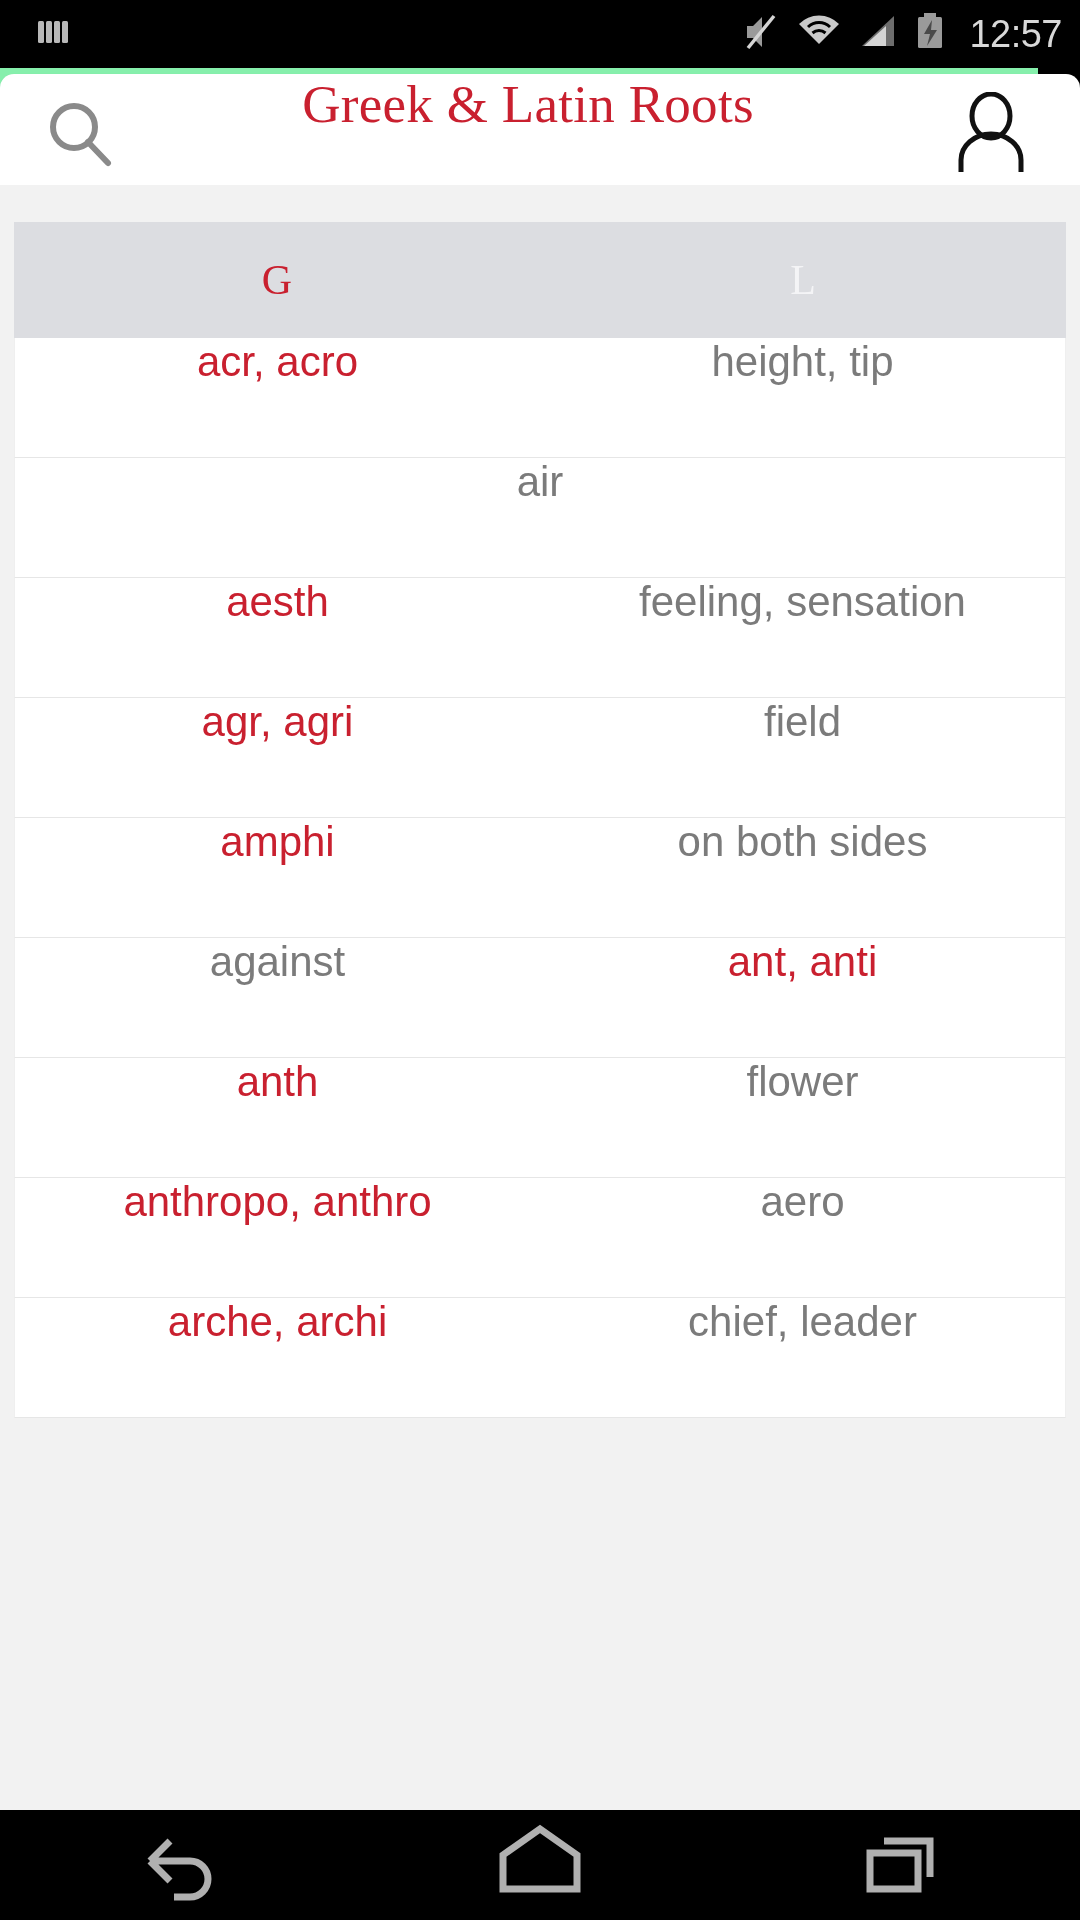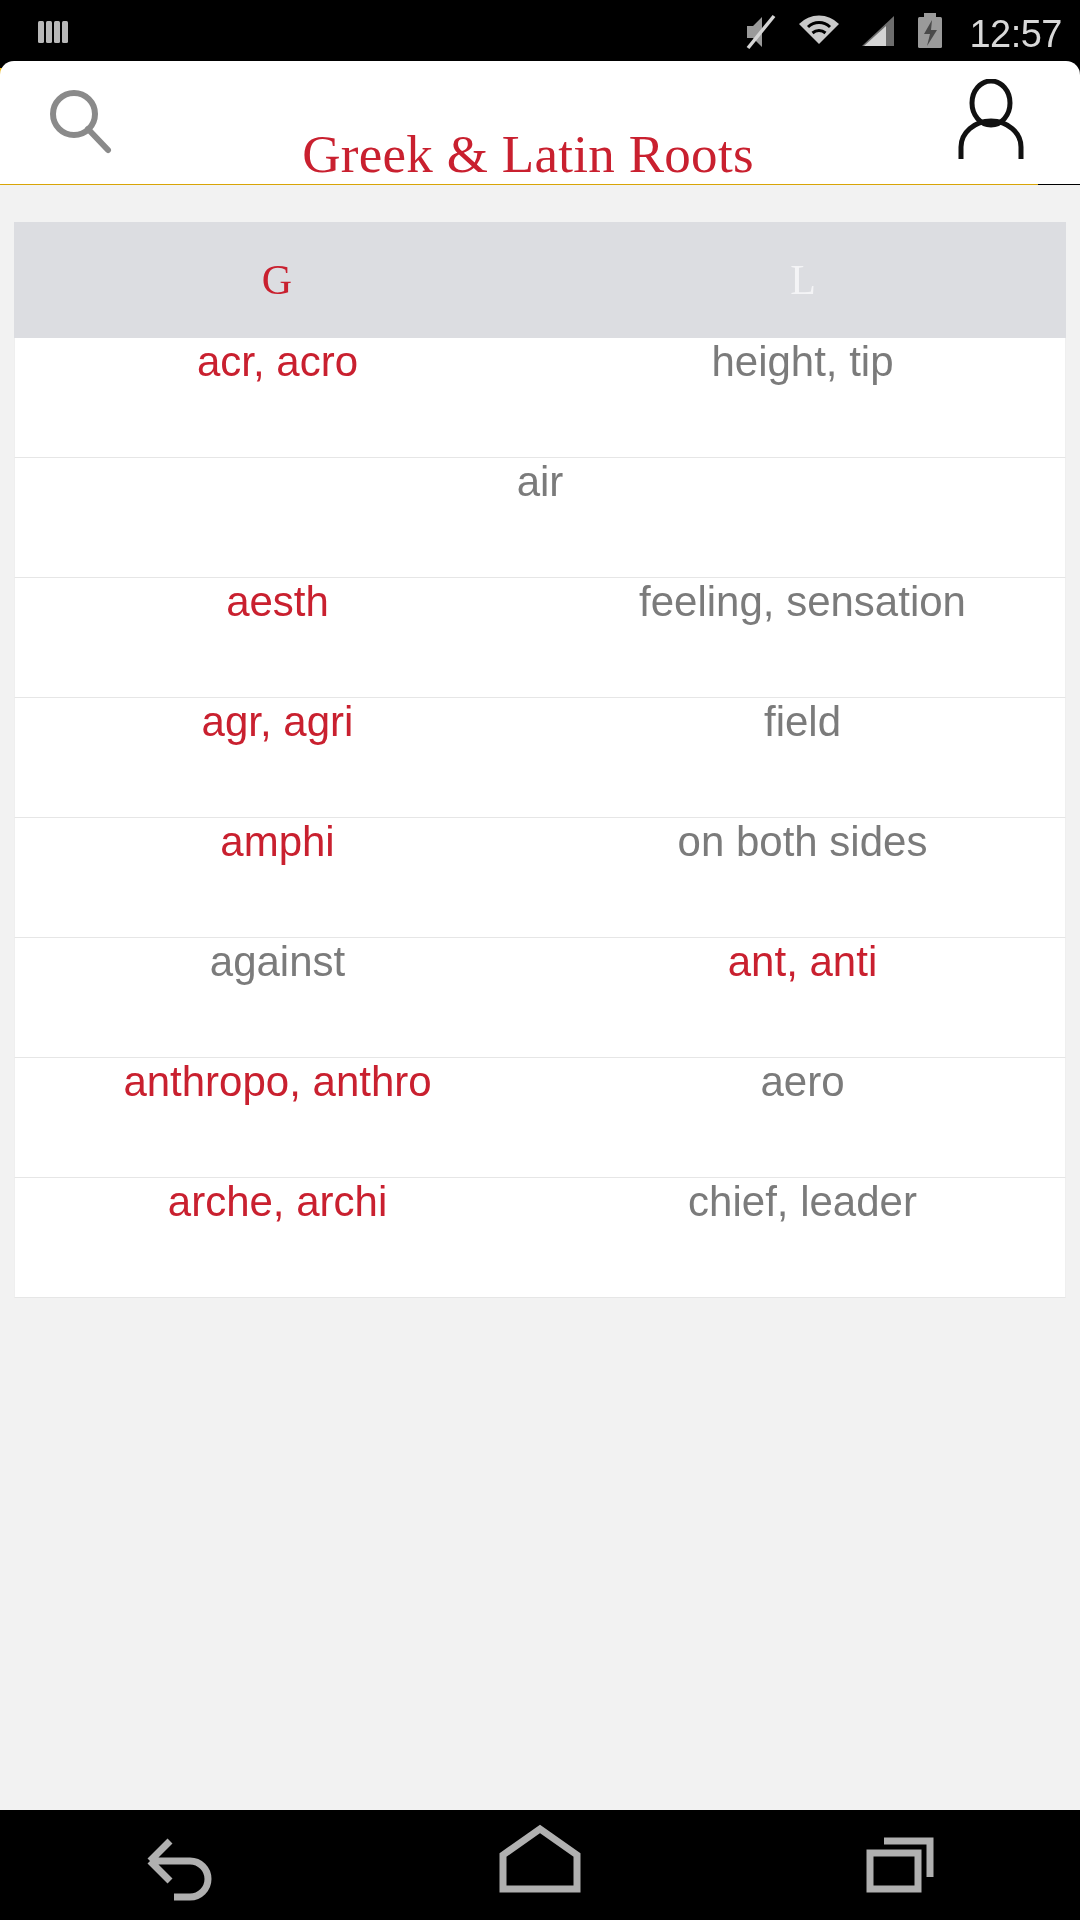--- a/index.html
+++ b/index.html
@@ -3,44 +3,44 @@
 <meta charset="utf-8">
 <style>
   * { margin:0; padding:0; box-sizing:border-box; }
   html, body {
     width:1080px; height:1920px;
     background:#000;
     font-family:"Liberation Sans", sans-serif;
     overflow:hidden;
   }
 
-  #screen { position:relative; width:1038px; height:1920px; background:#eab308; }
+  #screen { position:relative; width:1038px; height:1920px; background:#86efac; }
 
   
   .statusbar{
     position:absolute; top:0; left:0; width:1080px; height:68px;
     background:#000; display:flex; align-items:center;
     padding:0 18px 0 30px;
   }
   .sb-left{ display:flex; align-items:center; gap:4px; }
   .sb-spacer{ flex:1; }
   .sb-right{ display:flex; align-items:center; gap:13px; }
   .sb-time{
     color:#d8d8d8; font-size:38px; font-weight:400;
     letter-spacing:-0.5px; margin-left:9px;
     font-family:"Liberation Sans", sans-serif;
   }
   .ico{ display:block; }
 
   
   .appbar{
-    position:absolute; top:61px; left:0; width:1080px; height:123px;
+    position:absolute; top:74px; left:0; width:1080px; height:123px;
     background:#fff;
     border-top-left-radius:14px; border-top-right-radius:14px;
-    display:flex; align-items:flex-end;
+    display:flex; align-items:flex-start;
     box-shadow:0 1px 2px rgba(0,0,0,0.10);
   }
   .appbar-search{
     width:150px; height:123px; display:flex; align-items:center;
     justify-content:center; padding-left:10px;
   }
   .appbar-title{
     flex:1; text-align:center;
     color:#c9202f;
     font-family:"Liberation Serif", "DejaVu Serif", serif;
@@ -205,20 +205,24 @@
       </div>
       <div class="row">
         <div class="cell cell-root">amphi</div>
         <div class="cell cell-meaning">on both sides</div>
       </div>
       <div class="row">
         <div class="cell cell-meaning">against</div>
         <div class="cell cell-root">ant, anti</div>
       </div>
       <div class="row">
+        <div class="cell cell-root">anth</div>
+        <div class="cell cell-meaning">flower</div>
+      </div>
+      <div class="row">
         <div class="cell cell-root">anthropo, anthro</div>
         <div class="cell cell-meaning">aero</div>
       </div>
       <div class="row">
         <div class="cell cell-root">arche, archi</div>
         <div class="cell cell-meaning">chief, leader</div>
       </div>
 
     </div>
   </div>

